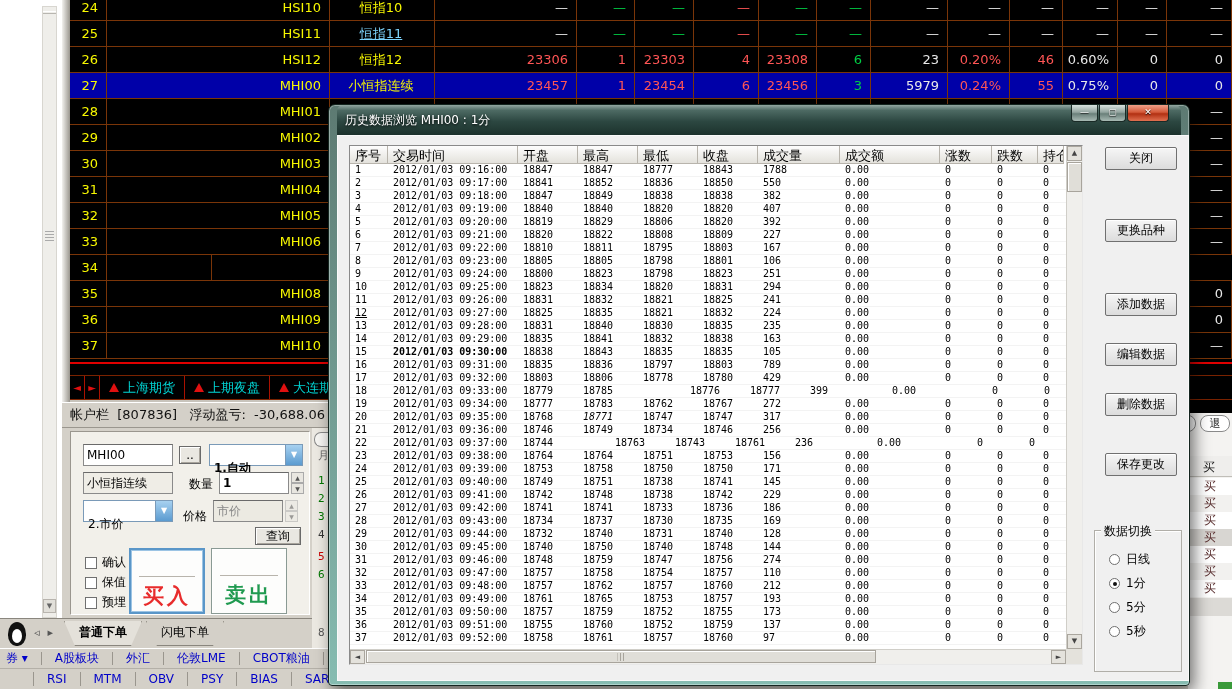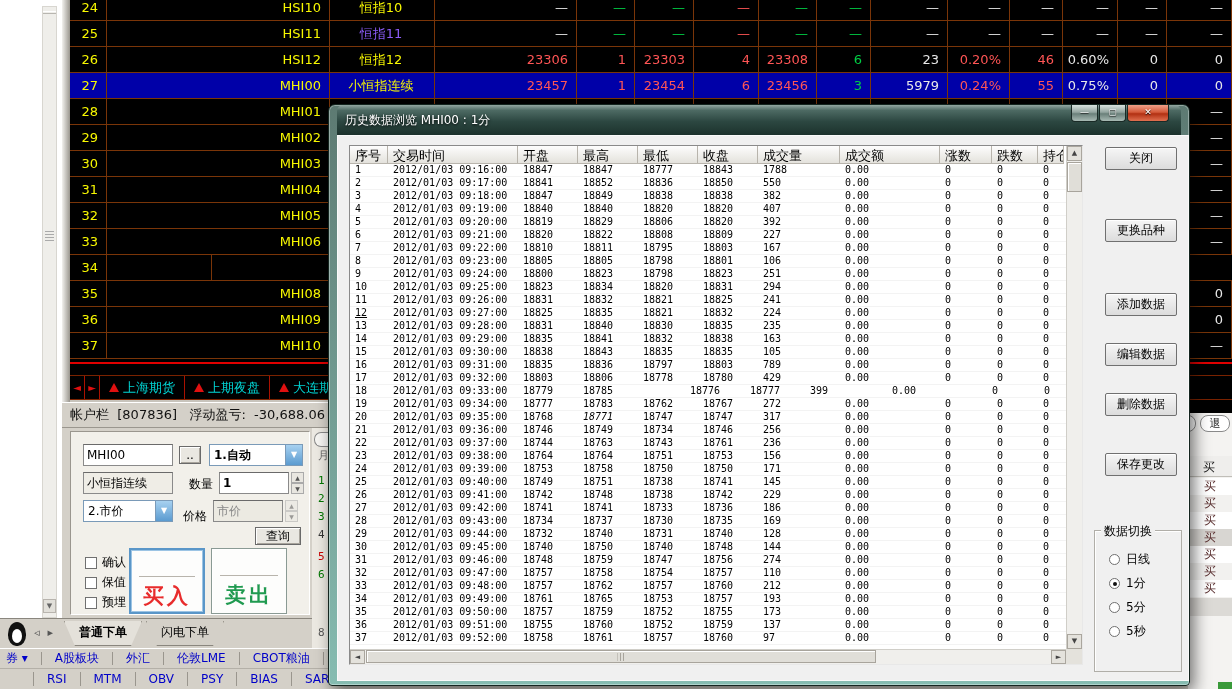--- a/index.html
+++ b/index.html
@@ -30,21 +30,21 @@
   .mtab { display:flex; align-items:center; gap:4px; padding:0 9px; border-right:1px solid #aa1100; color:#00d4d4; font-size:13px; white-space:nowrap; }
   .tri-red { width:0; height:0; border-left:5px solid transparent; border-right:5px solid transparent; border-bottom:9px solid #e01010; }
 
   
   .acct { position:absolute; left:62px; top:402px; width:284px; height:26px; background:#d4d0c8; border-top:1px solid #fff; border-bottom:1px solid #9a968e; font-size:13px; color:#111; line-height:24px; white-space:nowrap; overflow:hidden; padding-left:8px; z-index:1; }
   .order { position:absolute; left:62px; top:428px; width:250px; height:190px; background:#d4d0c8; z-index:1; }
   .order-inner { position:absolute; left:8px; top:3px; width:240px; height:184px; background:#f2f0ea; border:1px solid #9a968e; border-right-color:#fff; border-bottom-color:#fff; }
   .inp { position:absolute; background:#fff; border:1px solid #8a8a8a; border-top-color:#6a6a6a; font-size:12px; padding:2px 3px; font-family:"DejaVu Sans","DejaVu Sans Mono",sans-serif; color:#000; line-height:16px; white-space:nowrap; overflow:hidden; }
   .inp.gray { background:#eceae2; color:#888; }
   .combo { position:absolute; background:#fff; border:1px solid #7a9ab8; font-size:12px; display:flex; }
-  .combo .ctext { flex:1; padding:2px 4px; line-height:16px; white-space:nowrap; overflow:hidden; }
+  .combo .ctext { flex:1; padding:15px 4px; line-height:16px; white-space:nowrap; overflow:hidden; }
   .combo .chev { width:17px; background:linear-gradient(#a7d1f0,#5b9bd0); border-left:1px solid #7a9ab8; color:#fff; font-size:8px; text-align:center; line-height:20px; }
   .spin { position:absolute; width:13px; display:flex; flex-direction:column; }
   .spin div { flex:1; background:#e8e6e0; border:1px solid #aaa; font-size:6px; color:#555; text-align:center; line-height:9px; }
   .lbl { position:absolute; font-size:12px; color:#000; white-space:nowrap; }
   .btn97 { position:absolute; background:#e9e7e1; border:1px solid #6a6a6a; box-shadow:inset 1px 1px 0 #fff, inset -1px -1px 0 #a8a49c; font-size:12px; text-align:center; color:#000; }
   .chk { position:absolute; display:flex; align-items:center; gap:5px; font-size:12px; color:#000; }
   .chk .box { width:12px; height:12px; background:#fff; border:1px solid #707070; }
   .bigbtn { position:absolute; width:76px; height:66px; background:#fdfdfc; text-align:center; }
   .bigbtn .line { position:absolute; left:8px; right:8px; top:26px; height:1px; background:#b8b4ac; }
   .bigbtn .t { position:absolute; left:0; right:0; top:32px; font-size:21px; font-weight:bold; letter-spacing:3px; }
@@ -142,21 +142,21 @@
         <div class="m-cell" style="width: 77px; color: rgb(232, 232, 232);">—</div>
         <div class="m-cell" style="width: 62px; color: rgb(232, 232, 232);">—</div>
         <div class="m-cell" style="width: 53px; color: rgb(232, 232, 232);">—</div>
         <div class="m-cell" style="width: 55px; color: rgb(232, 232, 232);">—</div>
         <div class="m-cell" style="width: 49px; color: rgb(232, 232, 232);">—</div>
         <div class="m-cell" style="width: 65px; color: rgb(232, 232, 232);">—</div>
       </div>
       <div class="m-row" style="top: 21px;">
         <div class="m-cell" style="width: 37px; color: rgb(248, 248, 0);">25</div>
         <div class="m-cell" style="width: 223px; color: rgb(248, 248, 0);">HSI11</div>
-        <div class="m-cell name" style="width: 105px; color: #8b5cf6;">恒指11</div>
+        <div class="m-cell name" style="width: 105px; color: #7dd3fc; text-decoration: underline;">恒指11</div>
         <div class="m-cell" style="width: 142px; color: rgb(232, 232, 232);">—</div>
         <div class="m-cell" style="width: 58px; color: rgb(0, 204, 68);">—</div>
         <div class="m-cell" style="width: 59px; color: rgb(0, 204, 68);">—</div>
         <div class="m-cell" style="width: 65px; color: rgb(255, 85, 85);">—</div>
         <div class="m-cell" style="width: 58px; color: rgb(0, 204, 68);">—</div>
         <div class="m-cell" style="width: 54px; color: rgb(0, 204, 68);">—</div>
         <div class="m-cell" style="width: 77px; color: rgb(232, 232, 232);">—</div>
         <div class="m-cell" style="width: 62px; color: rgb(232, 232, 232);">—</div>
         <div class="m-cell" style="width: 53px; color: rgb(232, 232, 232);">—</div>
         <div class="m-cell" style="width: 55px; color: rgb(232, 232, 232);">—</div>
@@ -712,21 +712,21 @@
               <div class="d-cell" style="width: 60px;">18832</div>
               <div class="d-cell" style="width: 60px;">18838</div>
               <div class="d-cell" style="width: 82px;">163</div>
               <div class="d-cell" style="width: 100px;">0.00</div>
               <div class="d-cell" style="width: 52px;">0</div>
               <div class="d-cell" style="width: 46px;">0</div>
               <div class="d-cell" style="width: 26px;">0</div>
             </div>
             <div class="d-row">
               <div class="d-cell" style="width: 38px;">15</div>
-              <div class="d-cell" style="width: 130px;">2012/01/03 09:30:00</div>
+              <div class="d-cell" style="width: 130px; font-weight: bold;">2012/01/03 09:30:00</div>
               <div class="d-cell" style="width: 60px;">18838</div>
               <div class="d-cell" style="width: 60px;">18843</div>
               <div class="d-cell" style="width: 60px;">18835</div>
               <div class="d-cell" style="width: 60px;">18835</div>
               <div class="d-cell" style="width: 82px;">105</div>
               <div class="d-cell" style="width: 100px;">0.00</div>
               <div class="d-cell" style="width: 52px;">0</div>
               <div class="d-cell" style="width: 46px;">0</div>
               <div class="d-cell" style="width: 26px;">0</div>
             </div>
@@ -805,21 +805,21 @@
               <div class="d-cell" style="width: 82px;">256</div>
               <div class="d-cell" style="width: 100px;">0.00</div>
               <div class="d-cell" style="width: 52px;">0</div>
               <div class="d-cell" style="width: 46px;">0</div>
               <div class="d-cell" style="width: 26px;">0</div>
             </div>
             <div class="d-row">
               <div class="d-cell" style="width: 38px;">22</div>
               <div class="d-cell" style="width: 130px;">2012/01/03 09:37:00</div>
               <div class="d-cell" style="width: 60px;">18744</div>
-              <div class="d-cell" style="width: 60px;">18763</div>
+              <div class="d-cell" style="width: 60px; margin-left: 32px;">18763</div>
               <div class="d-cell" style="width: 60px;">18743</div>
               <div class="d-cell" style="width: 60px;">18761</div>
               <div class="d-cell" style="width: 82px;">236</div>
               <div class="d-cell" style="width: 100px;">0.00</div>
               <div class="d-cell" style="width: 52px;">0</div>
               <div class="d-cell" style="width: 46px;">0</div>
               <div class="d-cell" style="width: 26px;">0</div>
             </div>
             <div class="d-row">
               <div class="d-cell" style="width: 38px;">23</div>

